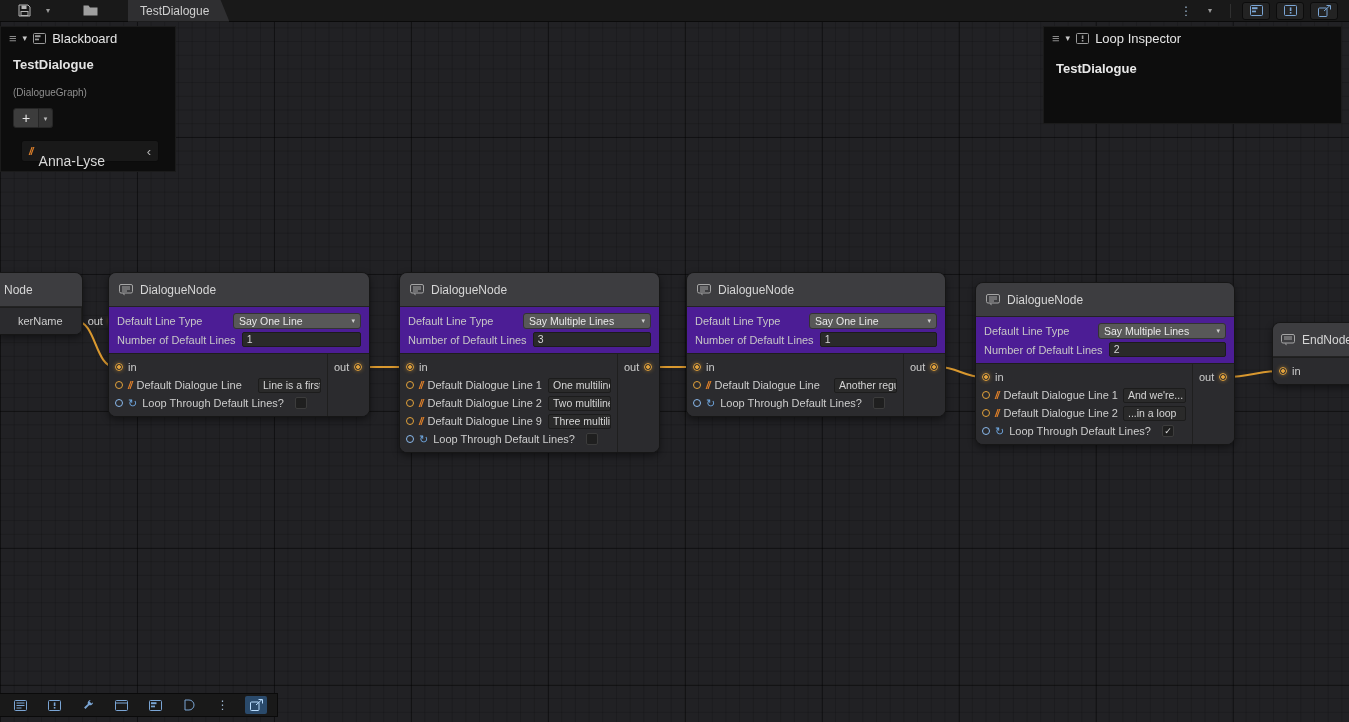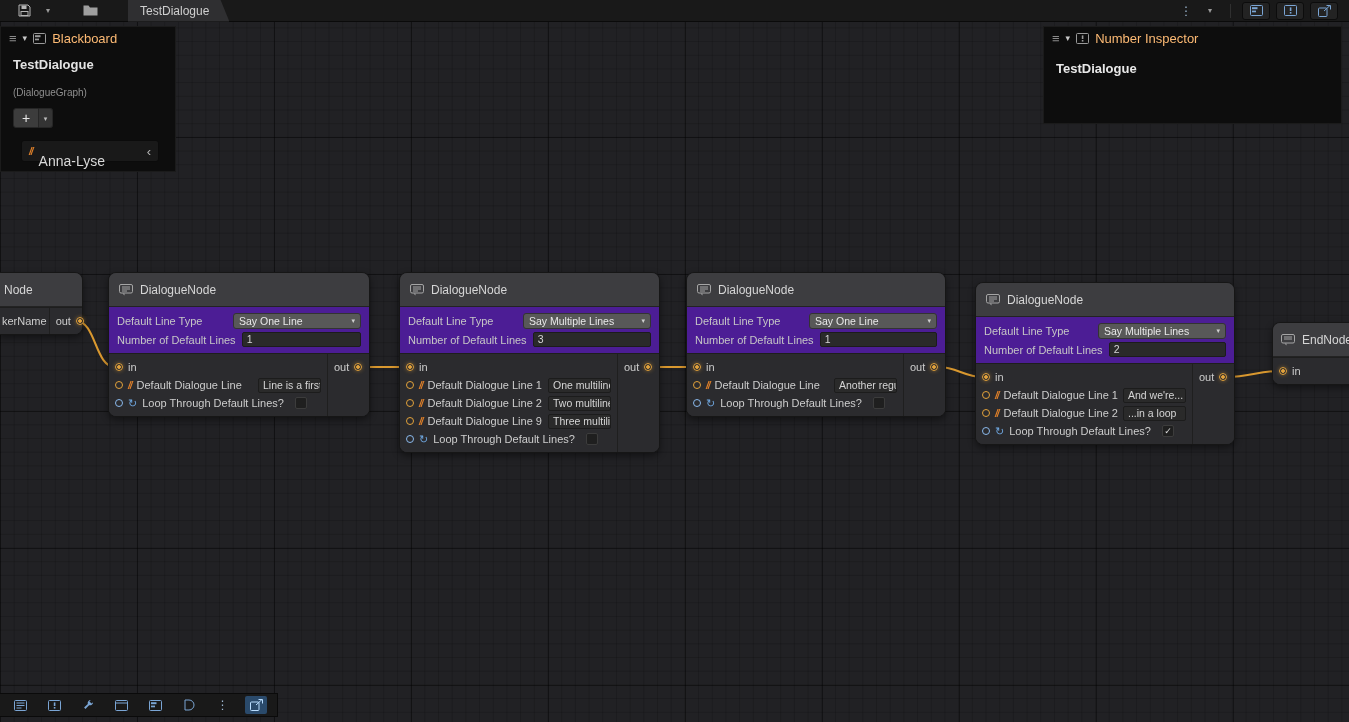--- a/index.html
+++ b/index.html
@@ -30,21 +30,21 @@
   .tb-spacer { flex:1; }
   .tb-sep { width:1px; height:14px; background:#303030; margin:0 8px; }
   .blue-btn { width:28px; height:18px; margin:0 3px; display:flex; align-items:center; justify-content:center;
     background:#232323; border:1px solid #0c0c0c; border-radius:3px; color:#7aa5d4; cursor:pointer; }
 
   
   .panel { position:absolute; z-index:5; background:#0d0d0d; border:1px solid #1b1b1b; }
   .panel-header { height:22px; display:flex; align-items:center; gap:6px; padding:0 8px; }
   .hamburger { color:#8a8a8a; font-size:13px; cursor:pointer; }
   .caret { color:#c8c8c8; font-size:9px; cursor:pointer; }
-  .panel-title { color:#fdba74; font-size:13px;text-align:right; }
+  .panel-title { color:#e5e5e5; font-size:13px;text-align:right; }
   .panel-body { padding:8px 12px; }
   .bb-name { color:#e3e3e3; font-size:13px; font-weight:bold; }
   .bb-type { color:#8f8f8f; font-size:10px; margin-top:15px; }
   .bb-addrow { display:flex; margin-top:10px; }
   .bb-add { width:26px; height:20px; background:#3c3c3c; border:1px solid #262626; border-radius:3px 0 0 3px;
     color:#e6e6e6; font-size:14px; line-height:18px; text-align:center; cursor:pointer; }
   .bb-add-dd { width:14px; height:20px; background:#343434; border:1px solid #262626; border-left:none;
     border-radius:0 3px 3px 0; color:#bdbdbd; font-size:7px; text-align:center; line-height:20px; cursor:pointer; }
   .bb-field { margin:12px 0 0 8px; width:138px; height:22px; display:flex; align-items:center; gap:6px;
     background:#191919; border:1px solid #0b0b0b; border-radius:3px; padding:0 7px; cursor:pointer; }
@@ -197,34 +197,34 @@
   <div class="panel-header">
     <span class="hamburger">≡</span>
     <span class="caret">▾</span>
     <span class="mini-icon">
       <svg width="13" height="11" viewBox="0 0 13 11">
           <rect x="0.5" y="0.5" width="12" height="10" rx="1" fill="none" stroke="#9a9a9a"></rect>
           <rect x="5.8" y="2.4" width="1.6" height="3.6" fill="#9a9a9a"></rect>
           <rect x="5.8" y="7" width="1.6" height="1.6" fill="#9a9a9a"></rect>
         </svg>
     </span>
-    <span class="panel-title">Number Inspector</span>
+    <span class="panel-title">Loop Inspector</span>
   </div>
   <div class="panel-body">
     <div class="gi-name">TestDialogue</div>
   </div>
 </div>
 
 <div class="node" style="left:-1px; top:272px; width:84px; border-radius:0 8px 8px 0;">
   <div class="node-title" style="border-radius:0 7px 0 0; padding:0 4px;">
     <span class="node-title-text">Node</span>
   </div>
   <div class="node-ports" style="border-radius:0 0 7px 0;">
     <div class="ports-left">
-      <div class="port-row" style="padding:0 2px;">
+      <div class="port-row" style="padding:0 18px;">
         <span class="port-label">kerName</span>
       </div>
     </div>
     <div class="ports-right" style="width:46px;">
       <div class="port-row out">
         <span class="port-label">out</span>
         <span class="port-dot connected"></span>
       </div>
     </div>
   </div>

